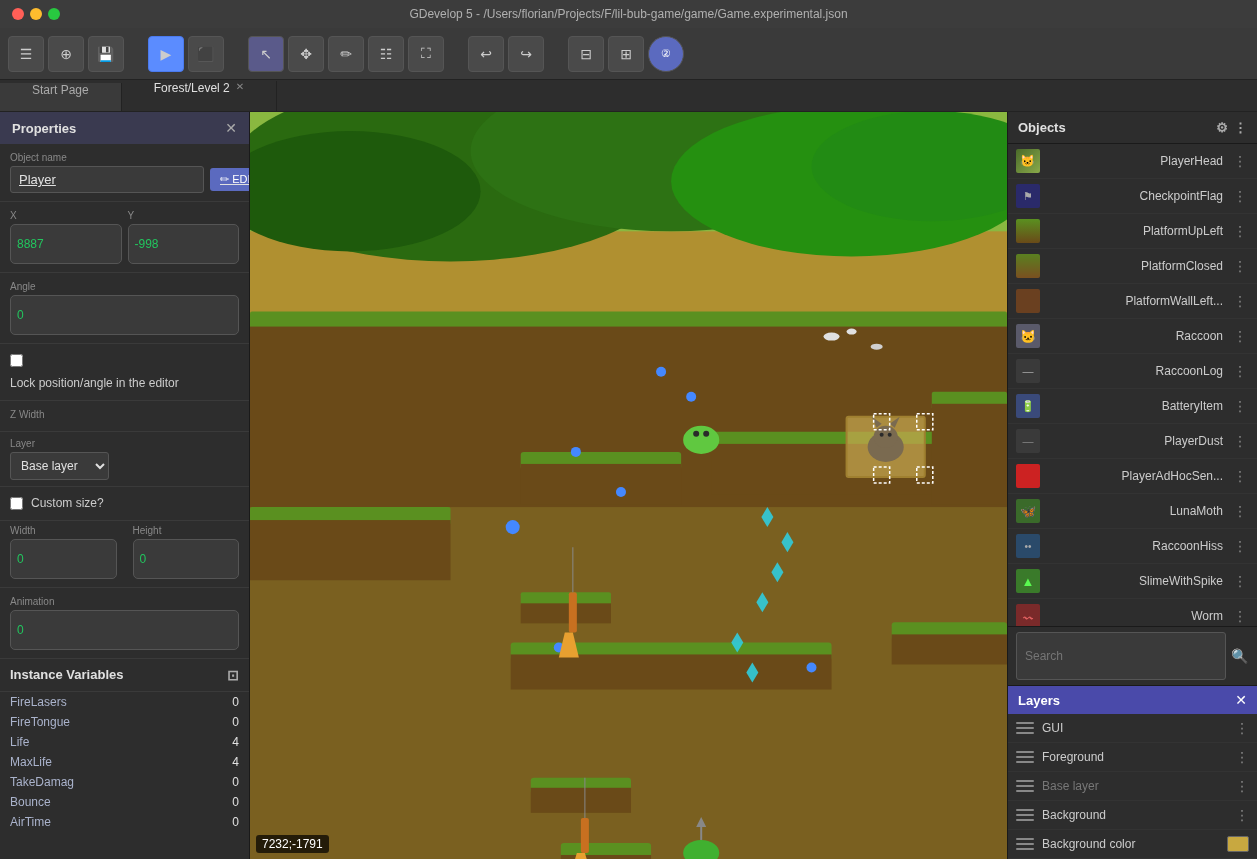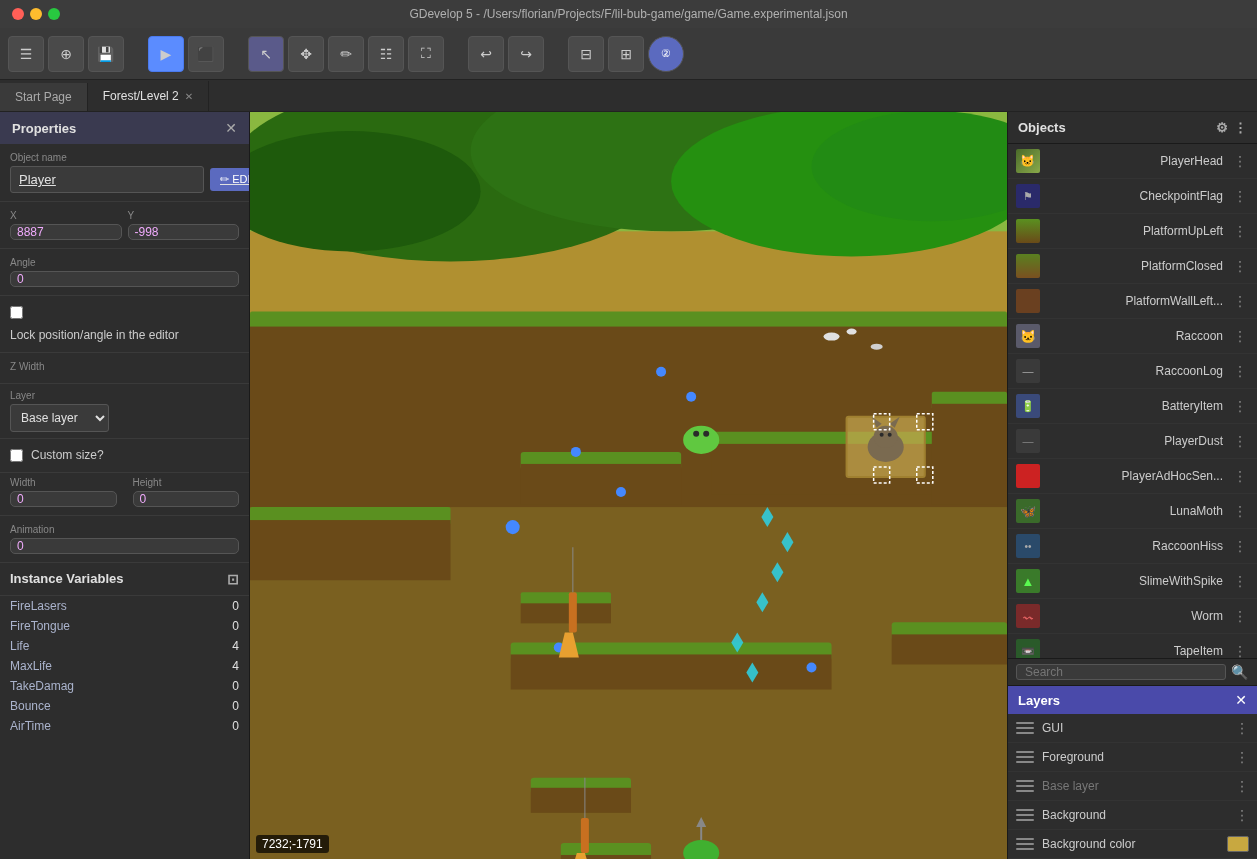--- a/index.html
+++ b/index.html
@@ -67,23 +67,23 @@
 
     
     .tabs {
       background: #2d2d2d;
       height: 32px;
       display: flex;
       align-items: flex-end;
       border-bottom: 1px solid #222;
     }
     .tab {
-      padding: 0 15px;
+      padding: 0 32px;
       height: 28px;
-      display: flex; align-items: center;
+      display: flex; 
       background: #3a3a3a;
       color: #aaa;
       cursor: pointer;
       border-right: 1px solid #222;
       font-size: 12px;
       gap: 6px;
     }
     .tab.active {
       background: #2d2d2d;
       color: #e0e0e0;
@@ -129,22 +129,22 @@
 
     .prop-label {
       font-size: 10px;
       color: #888;
       margin-bottom: 3px;
     }
     .prop-input {
       background: #3a3a3a;
       border: 1px solid #555;
       border-radius: 5px;
-      color: #f0abfc;
-      padding: 0 6px;
+      color: #22c55e;
+      padding: 12px 6px;
       font-size: 12px;
       width: 100%;
       outline: none;
     }
     .prop-input-row {
       display: flex;
       gap: 6px;
     }
     .prop-input-half {
       flex: 1;
@@ -322,21 +322,21 @@
       background: #2d2d2d;
       border-top: 1px solid #1a1a1a;
       gap: 6px;
     }
     .search-input {
       flex: 1;
       background: #3a3a3a;
       border: 1px solid #555;
       border-radius: 3px;
       color: #e0e0e0;
-      padding: 0 8px;
+      padding: 16px 8px;
       font-size: 12px;
       outline: none;
     }
 
     
     .layers-panel {
       background: #2d2d2d;
       border-top: 1px solid #1a1a1a;
     }
     .layers-header {

